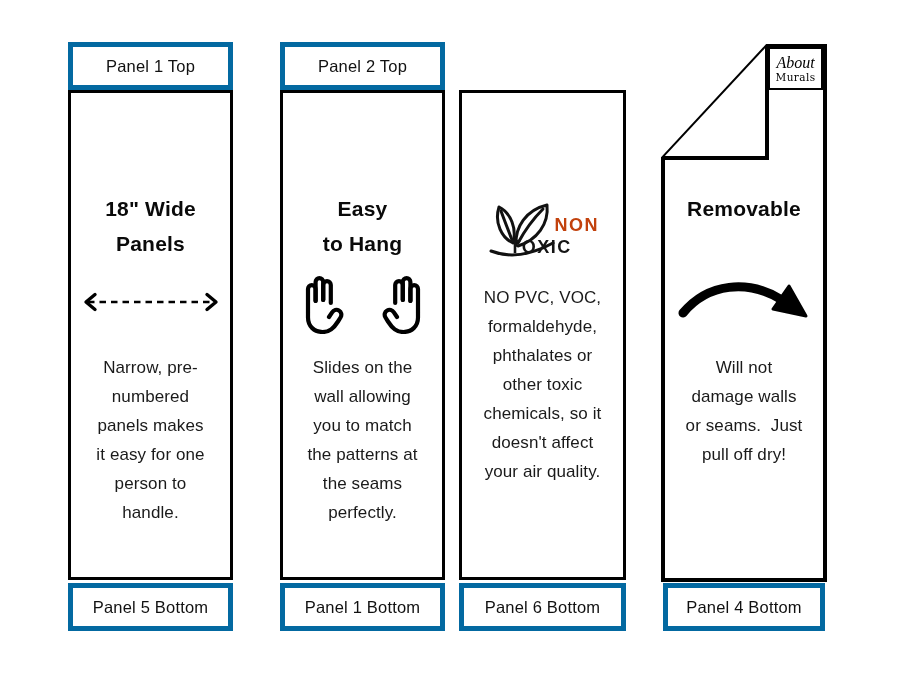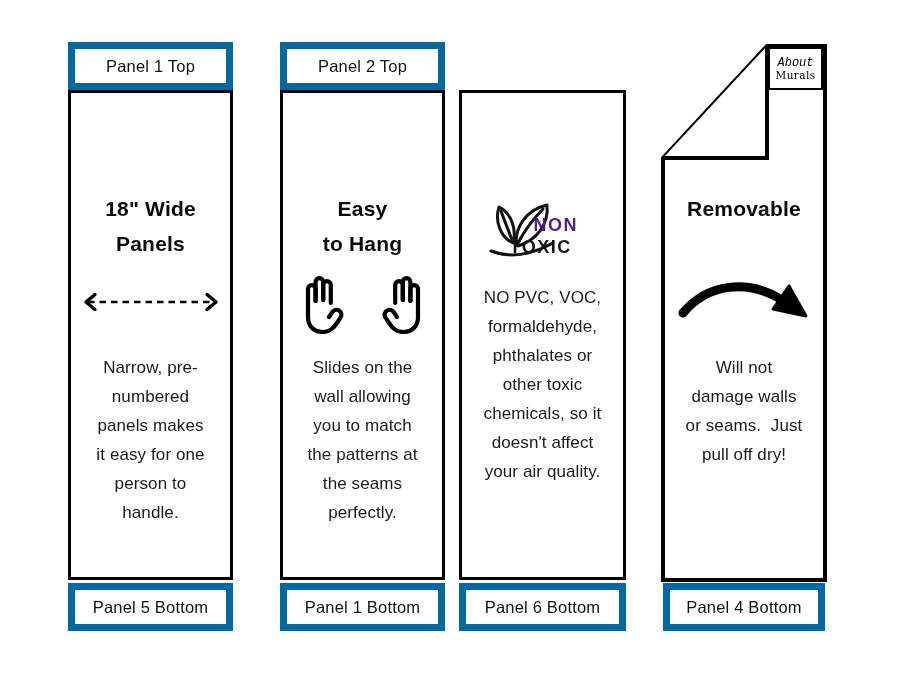--- a/index.html
+++ b/index.html
@@ -2,21 +2,21 @@
 <html><head>
 <meta charset="utf-8">
 <style>
   html,body{margin:0;padding:0;background:#fff;}
   .canvas{
     position:relative;width:900px;height:675px;background:#ffffff;overflow:hidden;
     font-family:"Liberation Sans","DejaVu Sans",sans-serif;color:#000;
   }
   .panel{position:absolute;top:42px;height:589px;}
   .hdr,.ftr{
-    position:absolute;left:0;right:0;height:48px;border:7px solid #0369a1;background:#fff;
+    position:absolute;left:0;right:0;height:48px;border:5px solid #0369a1;background:#fff;
     box-sizing:border-box;display:flex;align-items:center;justify-content:center;
     font-size:16.5px;letter-spacing:.2px;color:#111;
   }
   .hdr{top:0;}
   .ftr{top:541px;}
   .bod{
     position:absolute;left:0;right:0;top:48px;height:490px;border:3px solid #000;background:#fff;
     box-sizing:border-box;text-align:center;
   }
   .bod-inner{padding-top:98px;}
@@ -31,26 +31,26 @@
     white-space:pre-wrap;letter-spacing:.1px;
   }
   
   .p4-shape{position:absolute;left:-13px;top:-6px;pointer-events:none;}
   .p4-content{position:absolute;left:0;right:0;top:0;height:538px;text-align:center;}
   .logo-box{
     position:absolute;left:105px;top:5px;width:55px;height:43px;border:2px solid #000;
     background:#fff;box-sizing:border-box;display:flex;flex-direction:column;
     align-items:center;justify-content:center;line-height:1;
   }
-  .logo-script{font-family:Liberation Mono, monospace;font-style:italic;font-size:12px;}
+  .logo-script{font-family:Liberation Serif, serif;font-style:italic;font-size:16px;}
   .logo-serif{font-family:"DejaVu Serif",serif;font-size:10.5px;letter-spacing:.4px;margin-top:1px;}
   
   .nontoxic{position:relative;width:116px;height:74px;}
   .nontoxic svg{position:absolute;left:0;top:2px;}
-  .nt-non{position:absolute;left:49px;top:20px;font-size:18px;font-weight:700;letter-spacing:1.5px;color:#4c1d95;}
+  .nt-non{position:absolute;left:70px;top:20px;font-size:18px;font-weight:700;letter-spacing:1.5px;color:#c2410c;}
   .nt-toxic{position:absolute;left:25px;top:42px;font-size:18px;font-weight:700;letter-spacing:1.5px;color:#141414;}
 </style>
 </head>
 <body>
 
 <div class="canvas">
 
   <div class="panel" style="left:68px;width:165px;">
     <div class="hdr">
       <span>Panel 1 Top</span>

